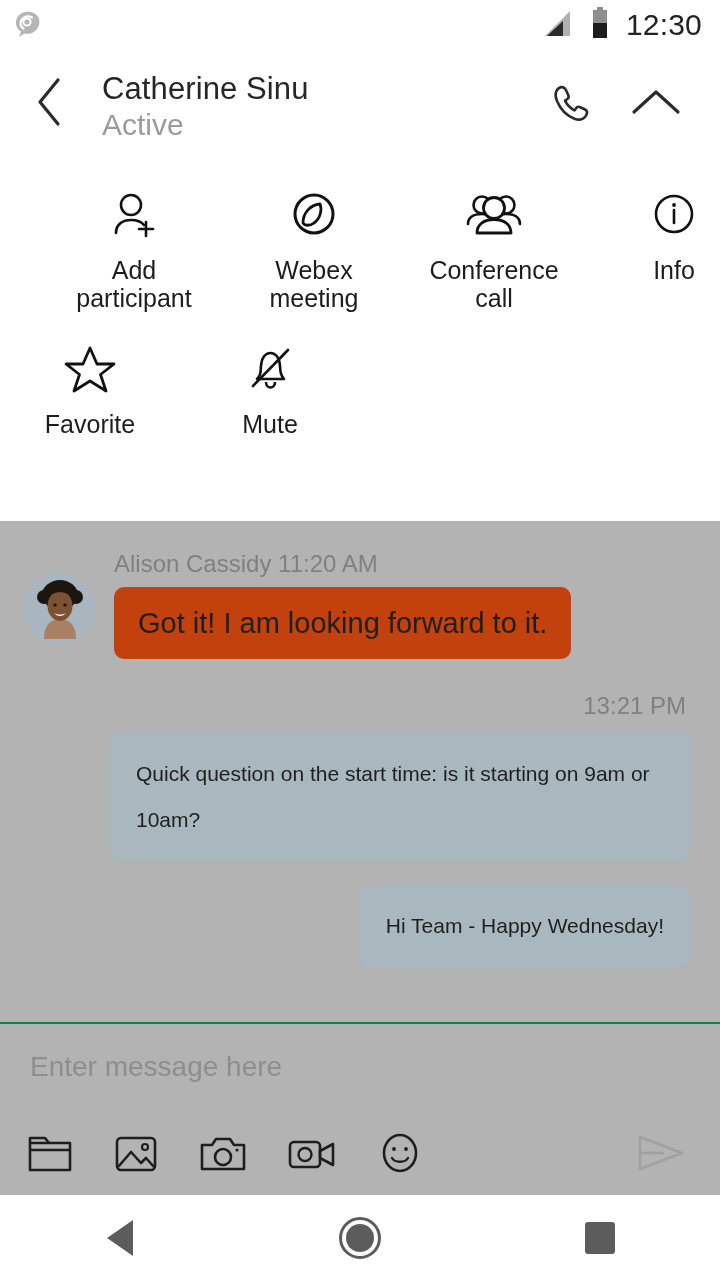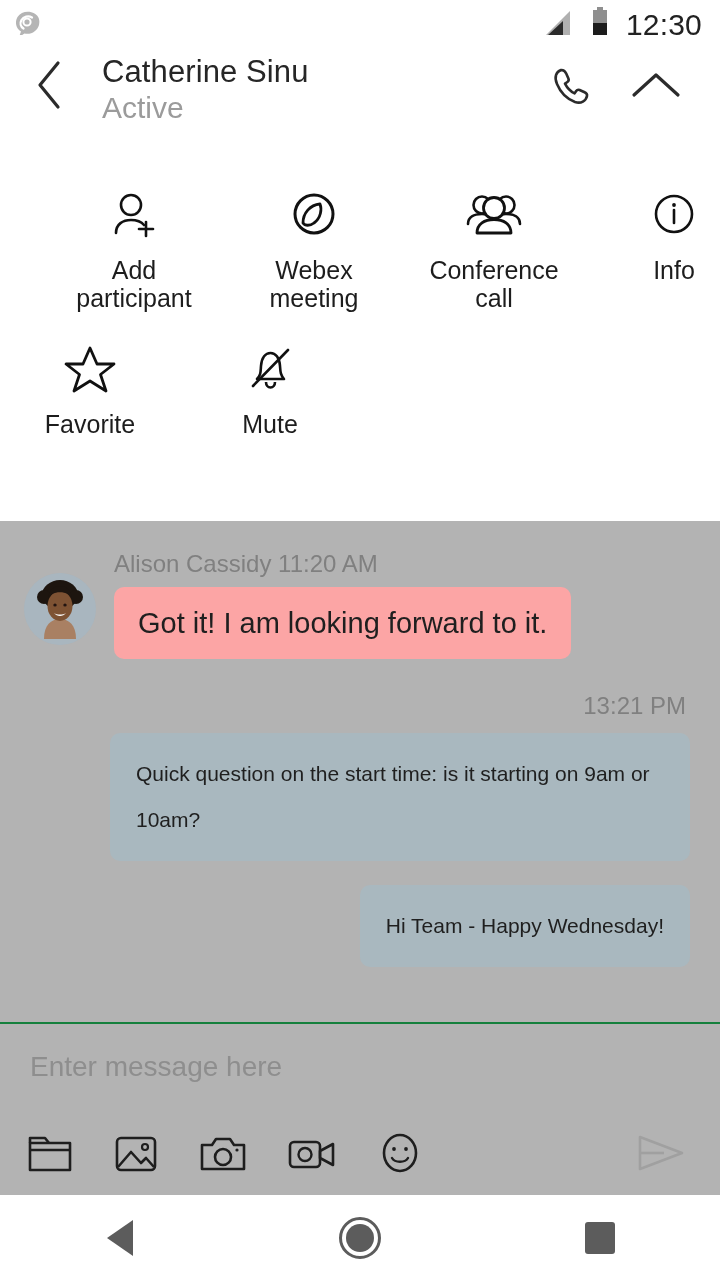--- a/index.html
+++ b/index.html
@@ -36,21 +36,21 @@
     font-size: 30px;
     color: #222222;
     letter-spacing: 0.2px;
     line-height: 1;
     padding-bottom: 2px;
   }
 
   
   .header {
     position: absolute;
-    top: 35px; left: 0;
+    top: 52px; left: 0;
     width: 720px; height: 108px;
     background: #ffffff;
     display: flex;
     align-items: flex-start;
     padding-top: 16px;
   }
   .back-btn {
     width: 72px; height: 72px;
     display: flex; align-items: center; justify-content: center;
     margin-left: 14px;
@@ -141,21 +141,21 @@
   }
   .msg-in-body { margin-left: 18px; flex: 1; }
   .msg-meta {
     font-size: 24px;
     color: #808080;
     line-height: 30px;
     margin-bottom: 8px;
   }
   .bubble-in {
     display: inline-block;
-    background: #fca5a5;
+    background: #c2410c;
     border-radius: 10px;
     padding: 18px 24px;
     font-size: 29px;
     line-height: 36px;
     color: #1f1f1f;
     max-width: 540px;
   }
 
   .msg-out-wrap {
     display: flex;

